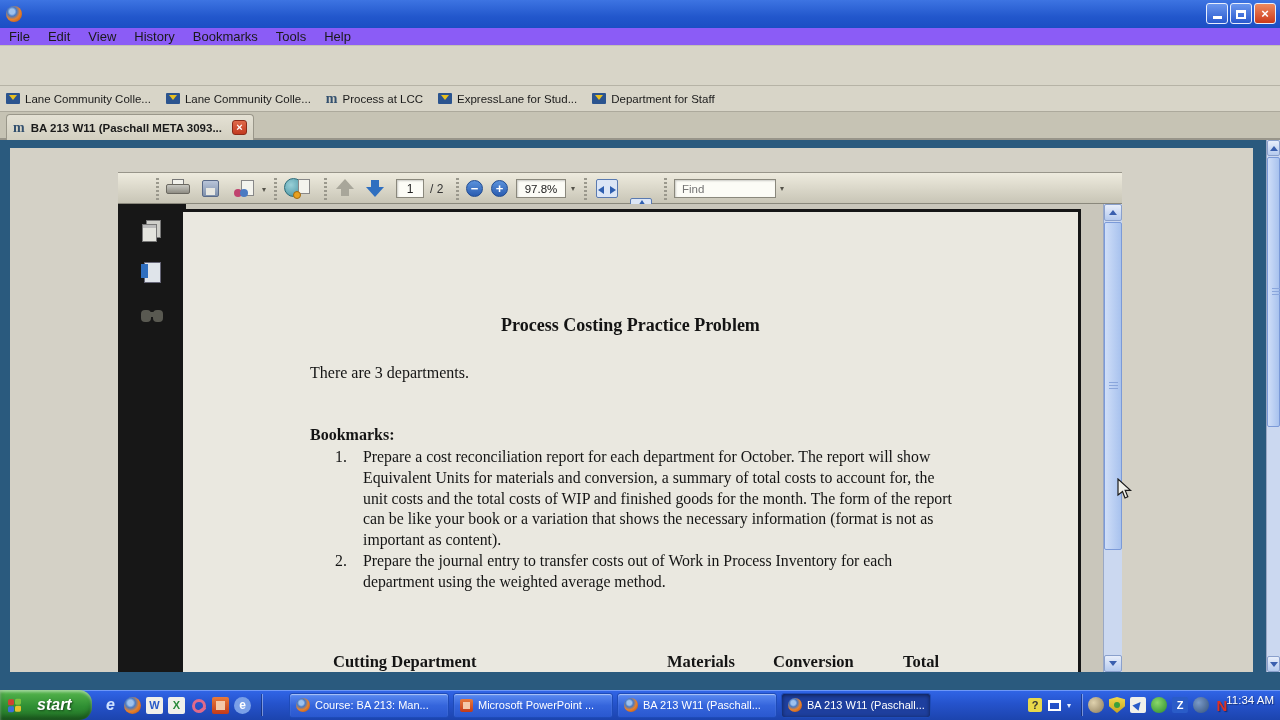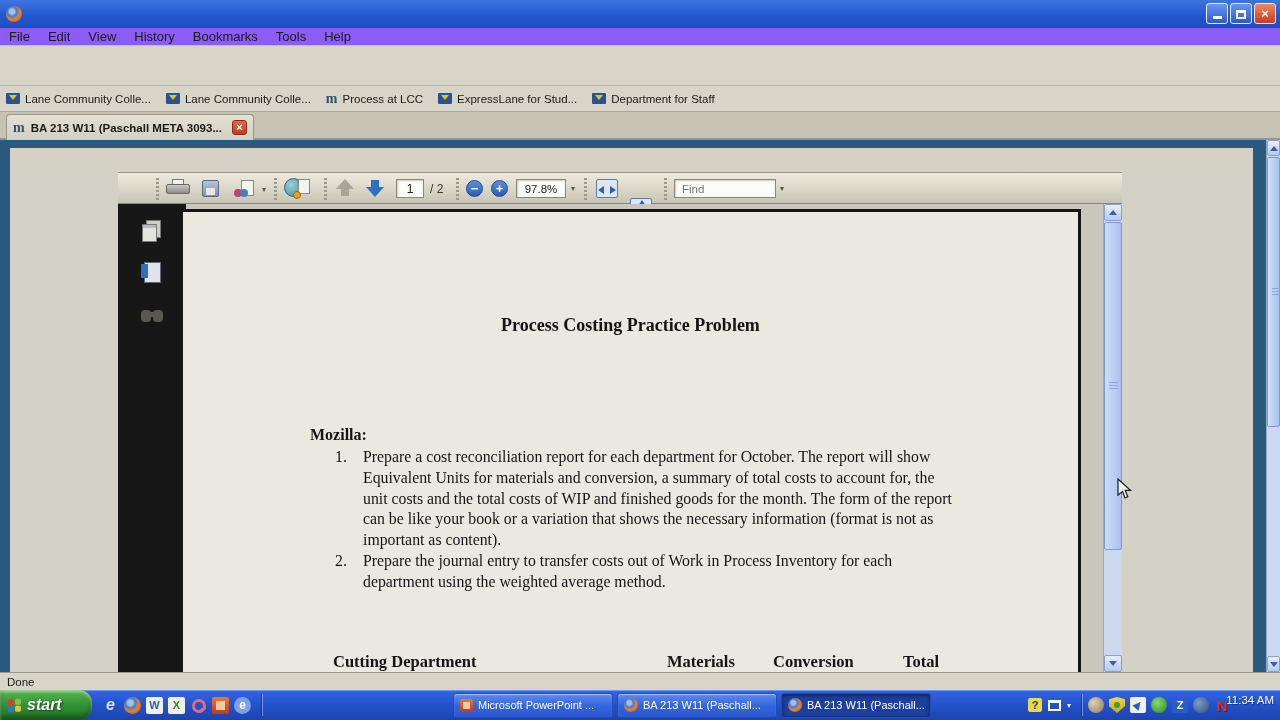--- a/index.html
+++ b/index.html
@@ -171,21 +171,21 @@
   .statusbar{position:absolute;left:0;top:672px;width:1280px;height:18px;background:#d8d5c8;
     border-top:1px solid #98958a;display:flex;align-items:center;padding-left:7px;
     font-size:11.5px;color:#1a1a1a;}
 
   
   .taskbar{position:absolute;left:0;top:690px;width:1280px;height:30px;
     background:linear-gradient(#3166e8,#2553cc 45%,#1c44ae);box-shadow:inset 0 1px 0 #6d97f8;}
   .startbtn{position:absolute;left:0;top:0;width:92px;height:30px;border-radius:0 13px 13px 0;
     background:linear-gradient(#58b74e,#2f8f33 55%,#227226);
     box-shadow:inset 0 2px 3px rgba(255,255,255,.45),inset 0 -4px 5px rgba(0,0,0,.3);
-    display:flex;align-items:center;padding-left:8px;gap:6px;}
+    display:flex;align-items:center;padding-left:8px;gap:16px;}
   .flag{display:grid;grid-template-columns:6px 6px;grid-template-rows:6px 6px;gap:1px;transform:skewY(-4deg);}
   .flag i{border-radius:1.5px;}
   .flag .f1{background:#d04232;}.flag .f2{background:#7ec242;}
   .flag .f3{background:#3a6fd8;}.flag .f4{background:#e6c32e;}
   .startlabel{color:#fff;font-weight:bold;font-style:italic;font-size:16px;text-shadow:1px 1px 2px #17451a;}
   .quicklaunch{position:absolute;left:102px;top:0;height:30px;display:flex;align-items:center;gap:5px;}
   .ql{width:17px;height:17px;display:flex;align-items:center;justify-content:center;
     font-weight:bold;font-size:11px;border-radius:2px;}
   .ql.ie{color:#cfe2ff;font-style:italic;font-size:16px;}
   .ql.ffx{border-radius:50%;background:radial-gradient(circle at 38% 35%,#9ec2ee 0 18%,#4a7ac2 32%,#e8822c 55%,#b9551a 90%);}
@@ -403,22 +403,23 @@
               <span class="c1"></span>
               <span class="br"></span>
               <span class="c2"></span>
             </span>
         </div>
 
         <div class="page">
           <div class="doc">
             <div class="doc-title">Process Costing Practice Problem</div>
             <div class="doc-intro">
+              <div>There are 3 departments.</div>
             </div>
-            <div class="doc-req">Mozilla:</div>
+            <div class="doc-req">Bookmarks:</div>
             <div class="doc-list">
               <div class="doc-item">
                 <span class="num">1.</span>
                 <span class="itxt">Prepare a cost reconciliation report for each department for October. The report will show Equivalent Units for materials and conversion, a summary of total costs to account for, the unit costs and the total costs of WIP and finished goods for the month.  The form of the report can be like your book or a variation that shows the necessary information (format is not as important as content).</span>
               </div>
               <div class="doc-item">
                 <span class="num">2.</span>
                 <span class="itxt">Prepare the journal entry to transfer costs out of Work in Process Inventory for each department using the weighted average method.</span>
               </div>
             </div>
@@ -455,23 +456,20 @@
       <span class="vs-btn" style="bottom:0;height:16px;">
           <span class="td"></span>
         </span>
     </div>
 
     <svg class="cursor" width="16" height="22" viewBox="0 0 16 22">
       <path d="M1,1 L1,17 L5.5,13.5 L8,20 L10.8,18.8 L8.2,12.4 L13.5,12.4 Z" fill="#f0f0ea" stroke="#1a1a1a" stroke-width="1.2"></path>
     </svg>
   </div>
 
-  <div class="statusbar">
-    <span>Done</span>
-  </div>
 
   <div class="taskbar">
     <span class="startbtn">
       <span class="flag">
           <i class="f1"></i>
           <i class="f2"></i>
           <i class="f3"></i>
           <i class="f4"></i>
         </span>
       <span class="startlabel">start</span>
@@ -481,20 +479,24 @@
       <span class="ql ie">e</span>
       <span class="ql ffx"></span>
       <span class="ql word">W</span>
       <span class="ql excel">X</span>
       <span class="ql key"></span>
       <span class="ql ppt"></span>
       <span class="ql msn">e</span>
     </span>
     <span class="tb-div" style="left:262px;"></span>
 
+    <span class="tbtn" style="left:289px;width:160px;">
+      <span class="ico ffx-sm"></span>
+      <span>Course: BA 213: Man...</span>
+    </span>
     <span class="tbtn" style="left:453px;width:160px;">
       <span class="ico ppt-sm"></span>
       <span>Microsoft PowerPoint ...</span>
     </span>
     <span class="tbtn" style="left:617px;width:160px;">
       <span class="ico ffx-sm"></span>
       <span>BA 213 W11 (Paschall...</span>
     </span>
     <span class="tbtn active" style="left:781px;width:150px;">
       <span class="ico ffx-sm"></span>

